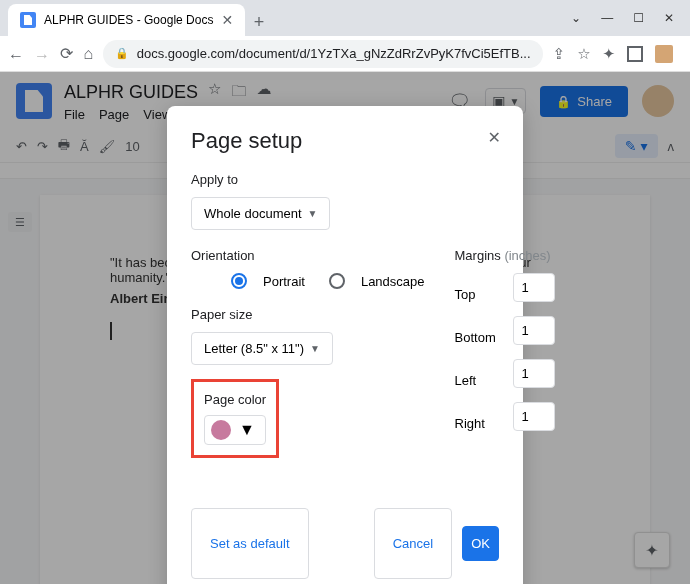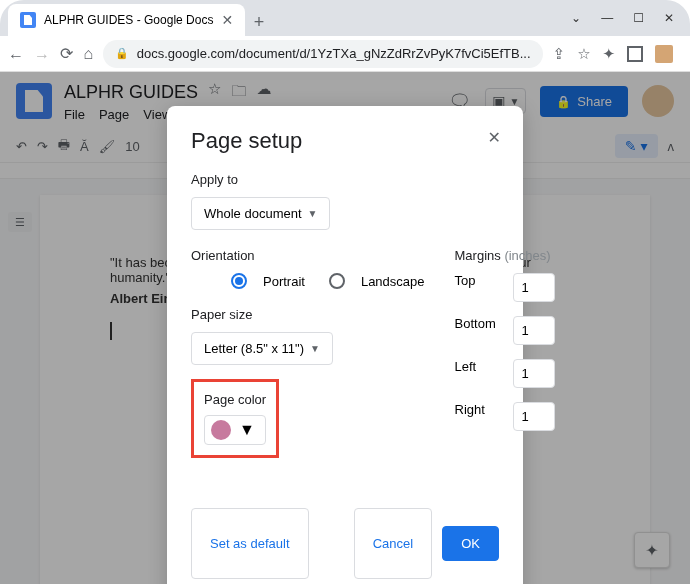--- a/index.html
+++ b/index.html
@@ -1,19 +1,19 @@
 <!DOCTYPE html>
 <html><head>
   <meta charset="utf-8">
   <style>
     * { box-sizing: border-box; margin: 0; padding: 0; font-family: Arial, sans-serif; }
     body { width: 690px; height: 584px; overflow: hidden; position: relative; background: #fff; }
     
     
-    .browser-chrome { background: #dee1e6; border-radius: 24px; }
+    .browser-chrome { background: #dee1e6; }
     .tab-strip { height: 36px; display: flex; align-items: flex-end; padding-left: 8px; }
     .tab { background: #fff; height: 32px; display: flex; align-items: center; padding: 0 12px; border-radius: 8px 8px 0 0; gap: 8px; font-size: 12px; min-width: 200px; }
     .tab .favicon { width: 16px; height: 16px; background: #4285f4; border-radius: 2px; display:flex; align-items:center; justify-content:center; }
     .tab .favicon::after { content:""; width:8px; height:10px; background:#fff; clip-path: polygon(0 0, 70% 0, 100% 30%, 100% 100%, 0 100%); }
     .tab .close { margin-left: auto; color:#5f6368; font-size: 14px; }
     .new-tab { width: 28px; height: 28px; display:flex; align-items:center; justify-content:center; color:#5f6368; font-size: 18px; }
     .window-controls { position: absolute; right: 0; top: 0; height: 36px; display: flex; align-items:center; gap: 20px; padding: 0 16px; color:#333; }
     .window-controls span { font-size: 12px; }
     
     .address-bar { background: #fff; height: 36px; display: flex; align-items: center; padding: 0 8px; gap: 10px; border-bottom: 1px solid #ddd; }
@@ -66,29 +66,29 @@
     .modal-body { display: flex; gap: 30px; }
     .modal-col { flex: 1; }
     .section-label { font-size: 13px; font-weight: 500; color: #202124; margin-bottom: 10px; }
     .section-label .unit { color:#80868b; font-weight:normal; }
     .dropdown { border: 1px solid #dadce0; border-radius: 4px; padding: 8px 12px; font-size: 13px; display: flex; align-items: center; gap: 6px; margin-bottom: 18px; width: fit-content; }
     .dropdown .arrow { font-size: 10px; color:#5f6368; }
     .radio-row { display: flex; gap: 16px; align-items: center; margin-bottom: 18px; font-size: 13px; padding-left: 40px; }
     .radio { width: 16px; height: 16px; border: 2px solid #5f6368; border-radius: 50%; display:inline-flex; align-items:center; justify-content:center; }
     .radio.checked { border-color:#1a73e8; }
     .radio.checked::after { content:""; width:8px; height:8px; background:#1a73e8; border-radius:50%; }
-    .margin-row { display: flex; align-items: flex-start; gap: 10px; margin-bottom: 14px; font-size: 13px; }
+    .margin-row { display: flex; align-items: flex-end; gap: 10px; margin-bottom: 14px; font-size: 13px; }
     .margin-row label { width: 48px; }
     .margin-input { border: 1px solid #dadce0; border-radius: 4px; padding: 6px 8px; width: 42px; font-size: 13px; text-align:left; }
     .page-color-box { border: 3px solid #ea4335; padding: 10px; margin-top: -4px; width: fit-content; }
     .color-swatch-btn { border:1px solid #dadce0; border-radius:4px; padding: 4px 10px 4px 6px; display:flex; align-items:center; gap:8px; margin-top:8px; }
     .color-swatch { width:20px; height:20px; border-radius:50%; }
     .modal-footer { display: flex; gap: 10px; margin-top: 50px; align-items:center; }
     .btn { border: 1px solid #dadce0; background:#fff; color:#1a73e8; padding: 27px 18px; border-radius: 4px; font-size: 13px; font-weight:500; }
-    .btn.primary { background:#1a73e8; color:#fff; border-color:#1a73e8; padding: 9px 18px;}
+    .btn.primary { background:#1a73e8; color:#fff; border-color:#1a73e8; padding: 9px 8px;}
     .footer-spacer { flex:1; }
   </style>
 </head>
 <body>
 
 <div class="browser-chrome">
   <div class="tab-strip">
     <div class="tab">
       <span class="favicon"></span>
       <span>ALPHR GUIDES - Google Docs</span>

